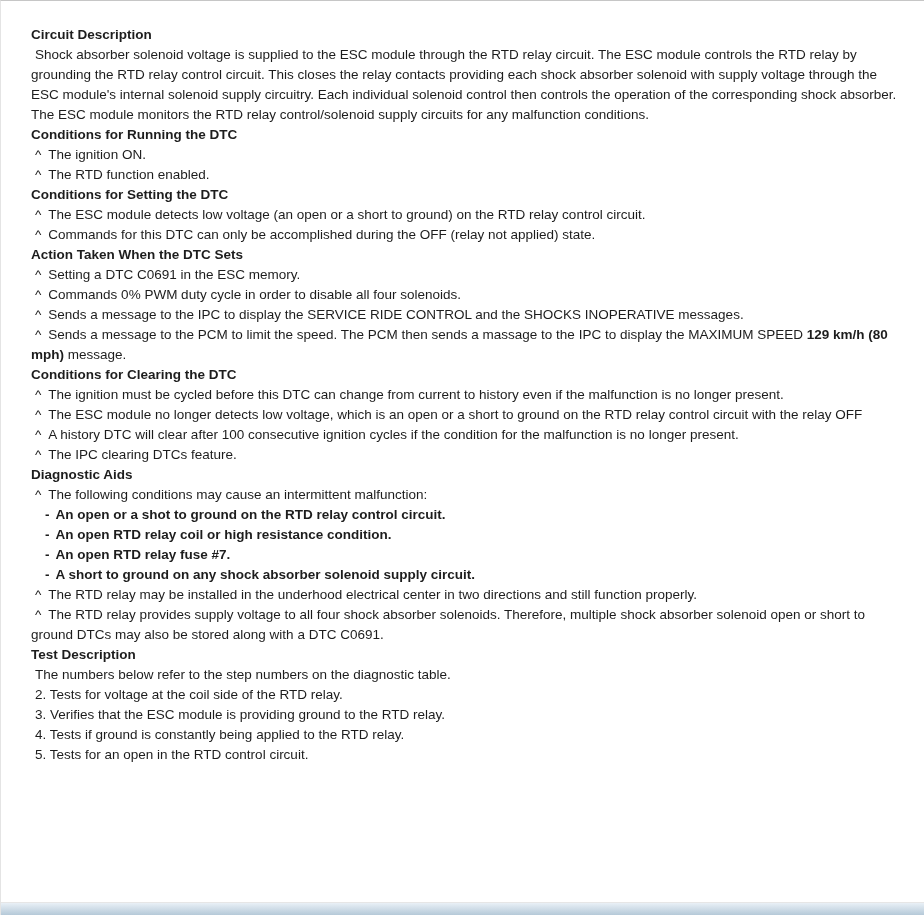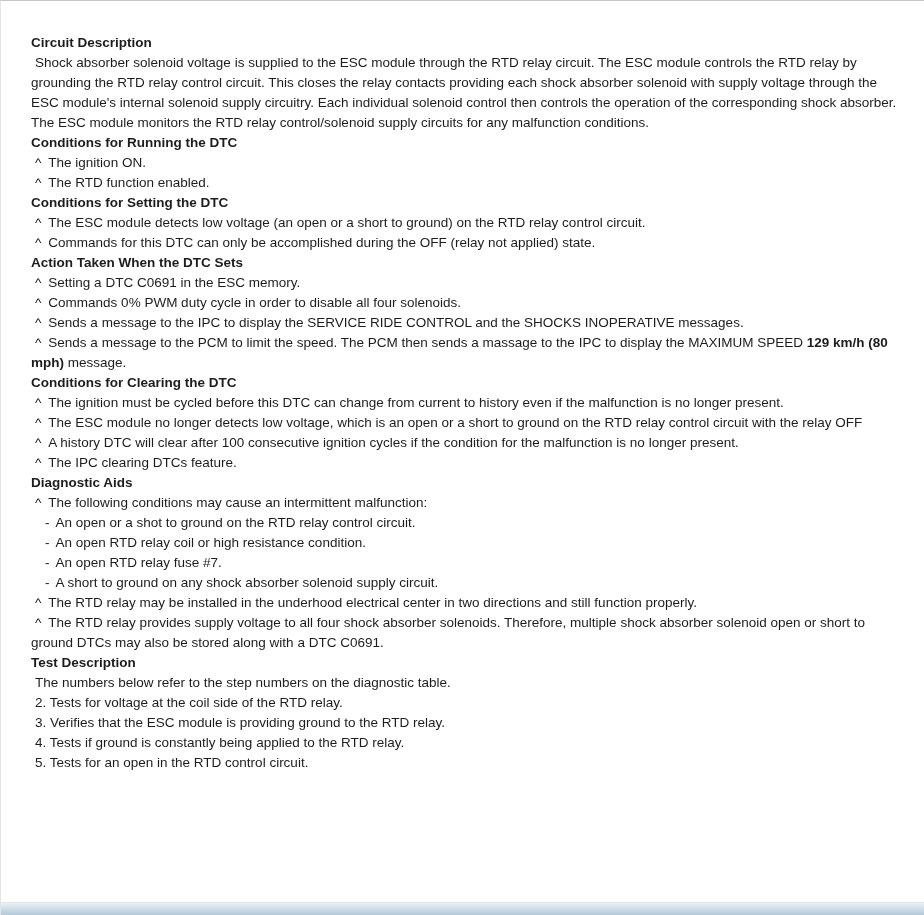--- a/index.html
+++ b/index.html
@@ -17,24 +17,24 @@
     border-top: 1px solid #c6c6c6;
     border-left: 1px solid #e4e4e4;
   }
   .content {
     padding: 16px 18px 0 30px;
     font-size: 13.5px;
     line-height: 20px;
     color: #1d1d1d;
   }
   .section { }
-  .section:first-child { margin-top: 16px; }
+  .section:first-child { margin-top: 8px; }
   .heading { font-weight: bold; }
   .item { text-indent: 4px; }
-  .item.sub { text-indent: 14px; }
+  .item.sub { text-indent: 14px; font-weight: bold; }
   .marker { display: inline; margin-right: 7px; }
   .dmark { margin-right: 6px; }
   .run { white-space: pre-wrap; }
   .run.bold { font-weight: bold; }
   .footer {
     position: absolute;
     left: 0; right: 0; bottom: 0;
     height: 13px;
     border-top: 1px solid #e6e6e6;
   }

